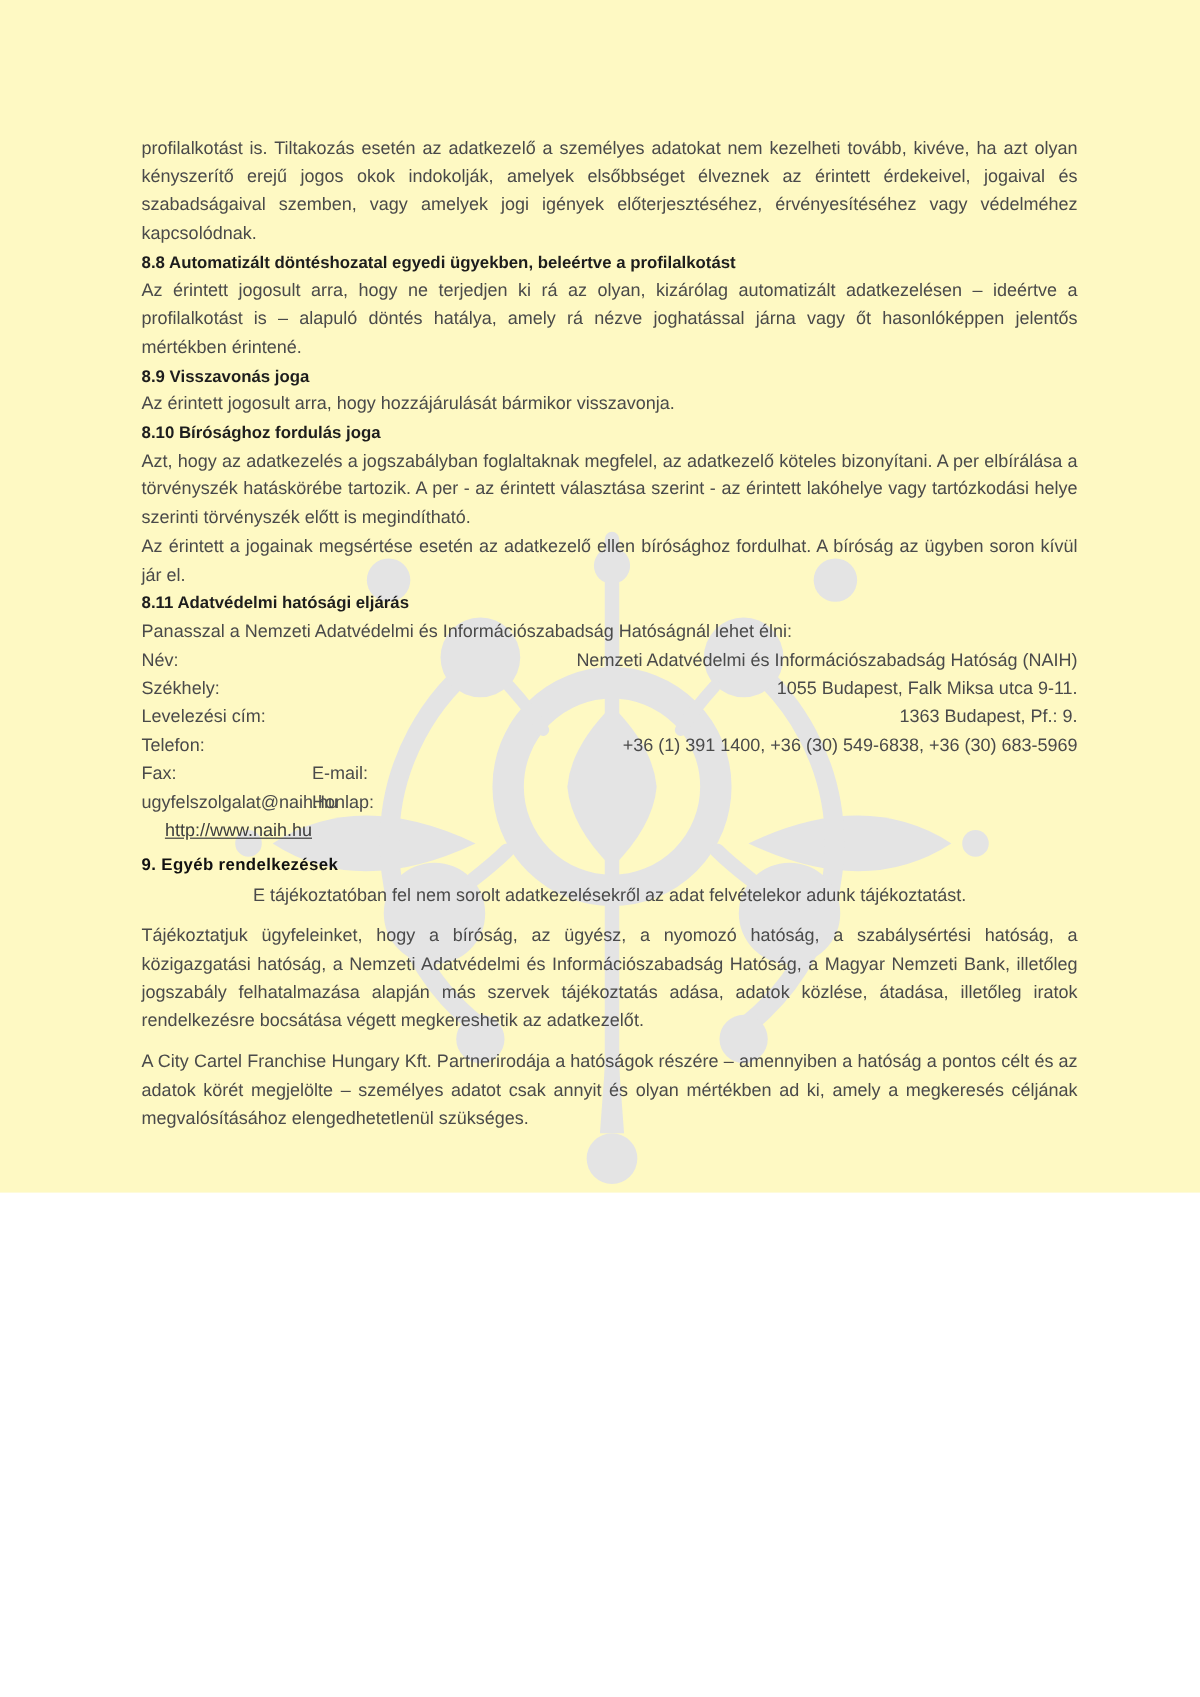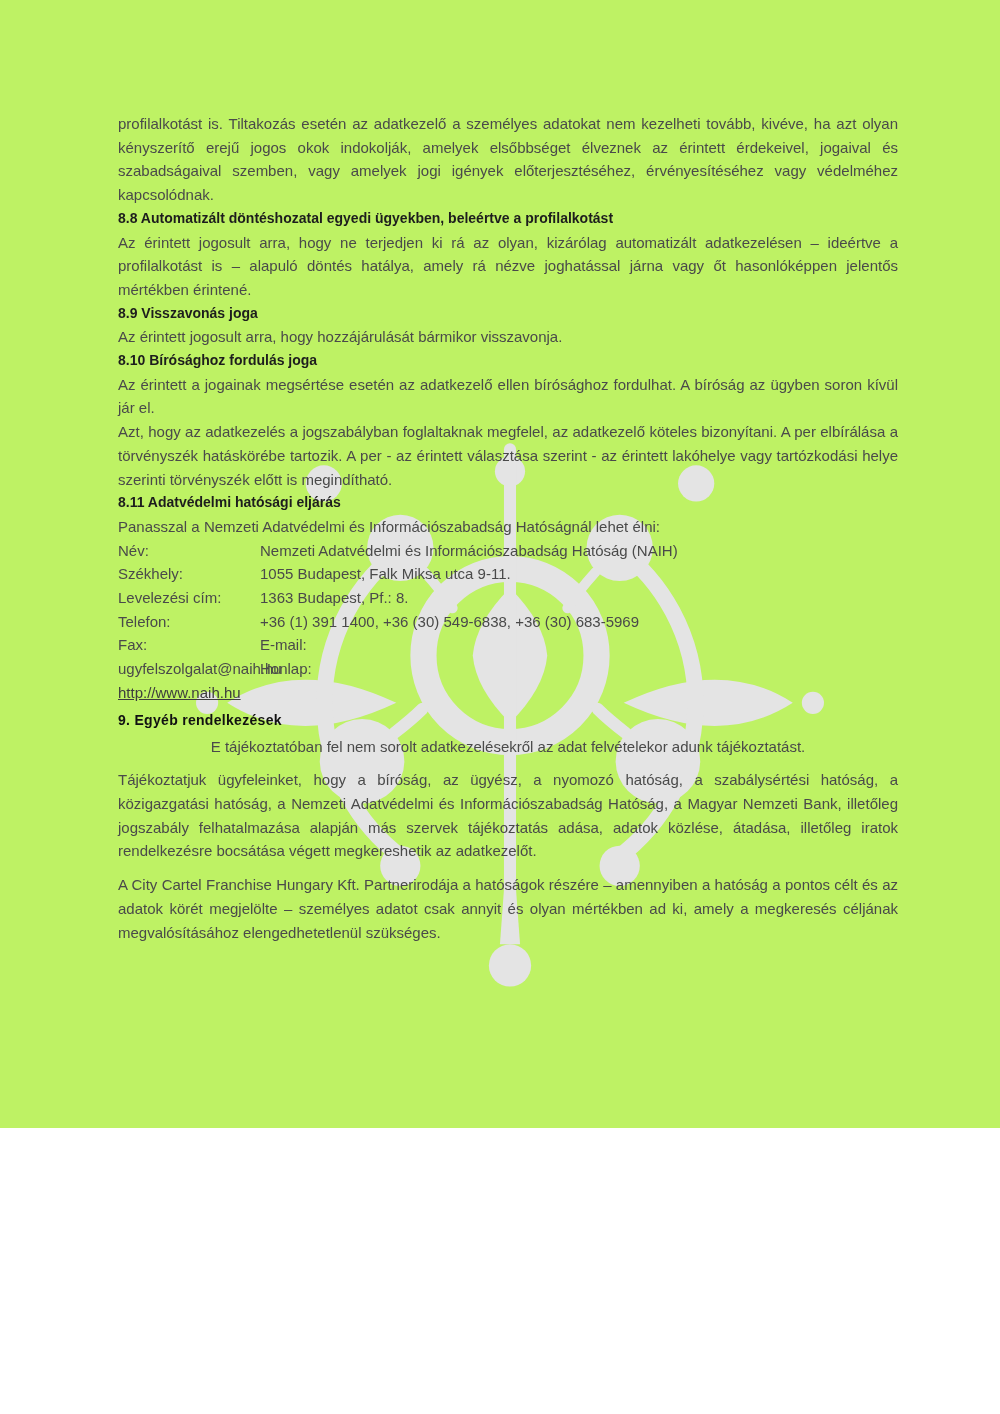--- a/index.html
+++ b/index.html
@@ -3,22 +3,22 @@
 <meta charset="utf-8">
 <style>
   html, body {
     margin: 0;
     padding: 0;
     background: #ffffff;
   }
   .page {
     position: relative;
     width: 1000px;
-    height: 1128px;
-    background: #bef264;
+    height: 994px;
+    background: #fef9c3;
     overflow: hidden;
     font-family: "Liberation Sans", sans-serif;
   }
   .watermark {
     position: absolute;
     left: 193px;
     top: 428px;
     width: 634px;
     height: 606px;
     z-index: 0;
@@ -44,21 +44,21 @@
     margin: 12px 0 0 0;
     text-align: left;
   }
   .par-spaced { margin-top: 10px !important; }
   .kv-table {
     display: grid;
     grid-template-columns: 142px 1fr;
     row-gap: 0;
   }
   .kv-label { color: #4a4a4a; }
-  .kv-value { color: #4a4a4a; }
+  .kv-value { color: #4a4a4a; text-align: right; }
   .link {
     color: #3d3d3d;
     text-decoration: underline;
     cursor: pointer;
   }
   .big-heading {
     font-size: 14px;
     line-height: 30px;
     font-weight: 700;
     letter-spacing: 0.3px;
@@ -125,35 +125,35 @@
 
     <p>profilalkotást is. Tiltakozás esetén az adatkezelő a személyes adatokat nem kezelheti tovább, kivéve, ha azt olyan kényszerítő erejű jogos okok indokolják, amelyek elsőbbséget élveznek az érintett érdekeivel, jogaival és szabadságaival szemben, vagy amelyek jogi igények előterjesztéséhez, érvényesítéséhez vagy védelméhez kapcsolódnak.</p>
 
     <p class="sec-heading">8.8 Automatizált döntéshozatal egyedi ügyekben, beleértve a profilalkotást</p>
     <p>Az érintett jogosult arra, hogy ne terjedjen ki rá az olyan, kizárólag automatizált adatkezelésen – ideértve a profilalkotást is – alapuló döntés hatálya, amely rá nézve joghatással járna vagy őt hasonlóképpen jelentős mértékben érintené.</p>
 
     <p class="sec-heading">8.9 Visszavonás joga</p>
     <p>Az érintett jogosult arra, hogy hozzájárulását bármikor visszavonja.</p>
 
     <p class="sec-heading">8.10 Bírósághoz fordulás joga</p>
+    <p>Azt, hogy az adatkezelés a jogszabályban foglaltaknak megfelel, az adatkezelő köteles bizonyítani. A per elbírálása a törvényszék hatáskörébe tartozik. A per - az érintett választása szerint - az érintett lakóhelye vagy tartózkodási helye szerinti törvényszék előtt is megindítható.</p>
     <p>Az érintett a jogainak megsértése esetén az adatkezelő ellen bírósághoz fordulhat. A bíróság az ügyben soron kívül jár el.</p>
-    <p>Azt, hogy az adatkezelés a jogszabályban foglaltaknak megfelel, az adatkezelő köteles bizonyítani. A per elbírálása a törvényszék hatáskörébe tartozik. A per - az érintett választása szerint - az érintett lakóhelye vagy tartózkodási helye szerinti törvényszék előtt is megindítható.</p>
 
     <p class="sec-heading">8.11 Adatvédelmi hatósági eljárás</p>
     <p style="text-align:left;">Panasszal a Nemzeti Adatvédelmi és Információszabadság Hatóságnál lehet élni:</p>
 
     <div class="kv-table">
       <span class="kv-label">Név:</span>
       <span class="kv-value">Nemzeti Adatvédelmi és Információszabadság Hatóság (NAIH)</span>
 
       <span class="kv-label">Székhely:</span>
       <span class="kv-value">1055 Budapest, Falk Miksa utca 9-11.</span>
 
       <span class="kv-label">Levelezési cím:</span>
-      <span class="kv-value">1363 Budapest, Pf.: 8.</span>
+      <span class="kv-value">1363 Budapest, Pf.: 9.</span>
 
       <span class="kv-label">Telefon:</span>
       <span class="kv-value">+36 (1) 391 1400, +36 (30) 549-6838, +36 (30) 683-5969</span>
 
       <span class="kv-label">Fax:</span>
 
       <span class="kv-label">E-mail:</span>
       <span class="kv-value">ugyfelszolgalat@naih.hu</span>
 
       <span class="kv-label">Honlap:</span>

